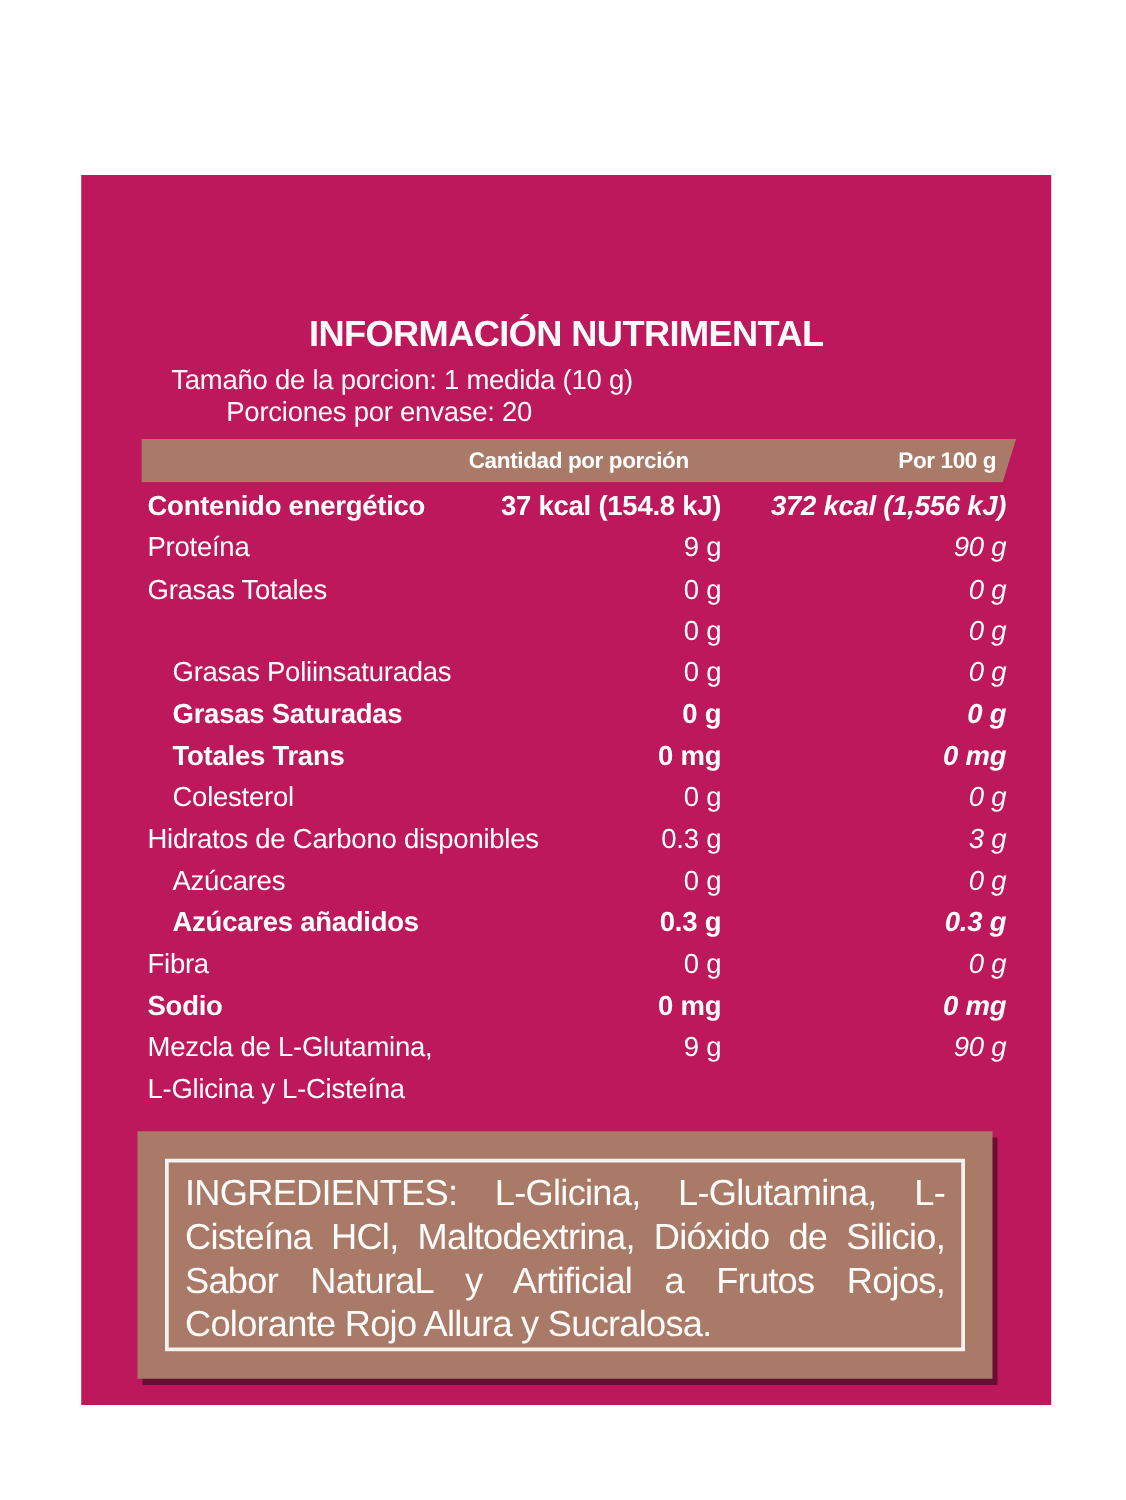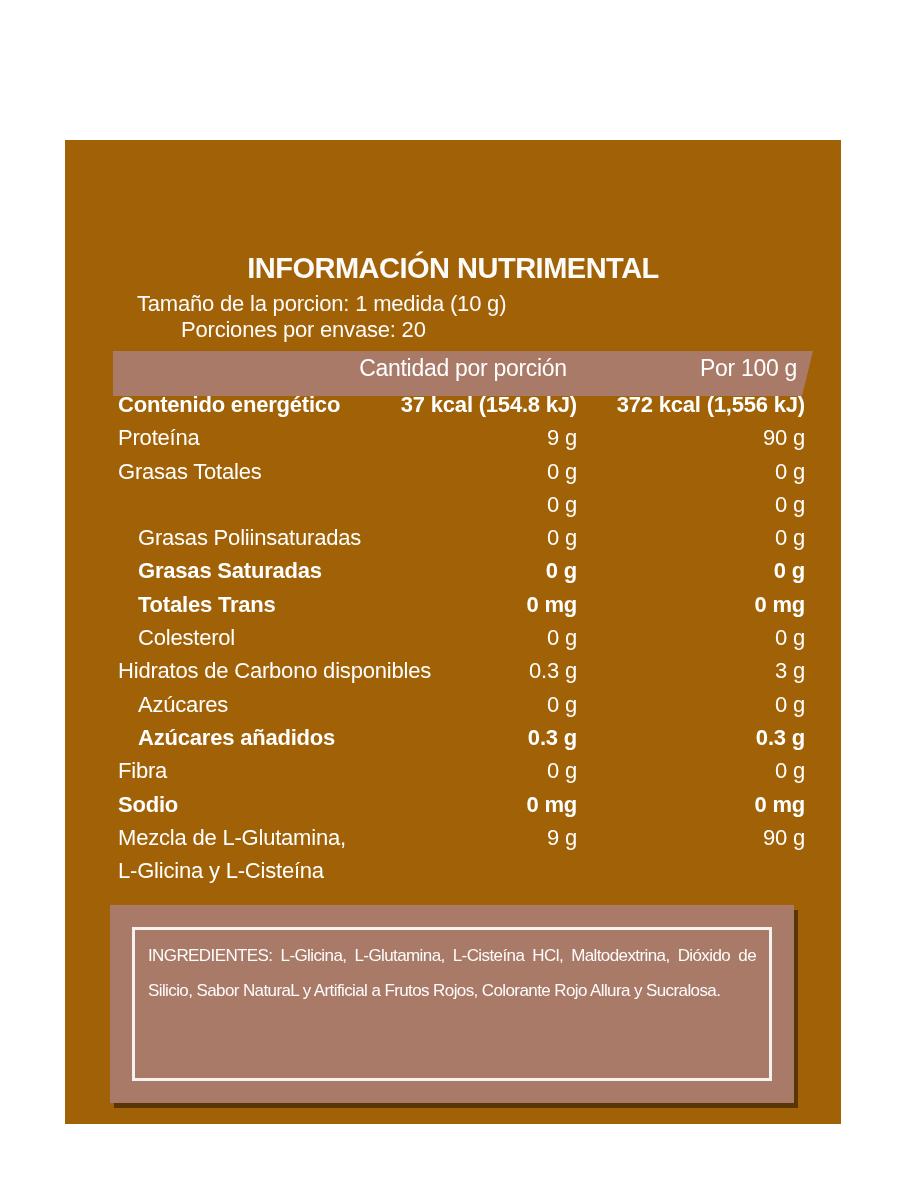--- a/index.html
+++ b/index.html
@@ -3,67 +3,67 @@
 <meta charset="utf-8">
 <style>
   html,body{margin:0;padding:0;background:#ffffff;}
   body{
     width:901px;height:1200px;position:relative;overflow:hidden;
     font-family:"Liberation Sans", sans-serif;
     -webkit-font-smoothing:antialiased;
   }
   .panel{
     position:absolute;left:65px;top:140px;width:776px;height:984px;
-    background:#a16207;color:#ffffff;
+    background:#be185d;color:#ffffff;
   }
   .title{
     position:absolute;left:0;top:112px;width:100%;
     text-align:center;font-weight:bold;font-size:29px;letter-spacing:-0.5px;
     color:#fcfbfa;
   }
   .serving{
     position:absolute;left:72px;font-size:22px;letter-spacing:-0.2px;color:#fcfbfa;
   }
   .serving.size{top:151px;}
   .serving.count{top:177px;margin-left:44px;}
   .col-bar{
-    position:absolute;left:48px;top:211px;width:700px;height:45px;
+    position:absolute;left:48px;top:211px;width:700px;height:35px;
     background:#a97a68;
     clip-path:polygon(0 0,100% 0,calc(100% - 11px) 100%,0 100%);
-    font-weight:normal;font-size:23px;line-height:35px;letter-spacing:-0.3px;
+    font-weight:bold;font-size:18px;line-height:35px;letter-spacing:-0.3px;
   }
   .col-bar .per-serving{
     display:block;width:100%;text-align:center;
   }
   .col-bar .per-100{
     position:absolute;right:16px;top:0;
   }
   .rows{
     position:absolute;left:53px;top:248px;width:687px;
     font-size:22px;letter-spacing:-0.2px;
   }
   .row{position:relative;height:33.3px;line-height:33.3px;}
   .row.two-line{height:66.6px;}
   .row .lbl{display:inline-block;white-space:pre-line;vertical-align:top;}
   .row.indent .lbl{padding-left:20px;}
   .row.bold{font-weight:bold;}
   .row .v1{position:absolute;right:228px;top:0;white-space:nowrap;}
-  .row .v2{position:absolute;right:0;top:0;white-space:nowrap;}
+  .row .v2{position:absolute;right:0;top:0;white-space:nowrap;font-style:italic;}
   .ingredients-box{
     position:absolute;left:45px;top:765px;width:684px;height:198px;
     background:#a97a68;box-shadow:4px 5px 0 rgba(0,0,0,0.45);
     box-sizing:border-box;
   }
   .ingredients-inner{
     position:absolute;left:22px;top:22px;right:22px;bottom:22px;
     border:3px solid #f6f2ef;box-sizing:border-box;
     padding:8px 13px 6px 13px;
   }
   .ingredients-text{
-    font-size:17px;line-height:35px;letter-spacing:-0.6px;
+    font-size:29px;line-height:35px;letter-spacing:-0.6px;
     text-align:justify;color:#fdfcfb;
   }
 </style>
 </head>
 <body>
 
 <div class="panel">
 
   <div class="title">INFORMACIÓN NUTRIMENTAL</div>
 

